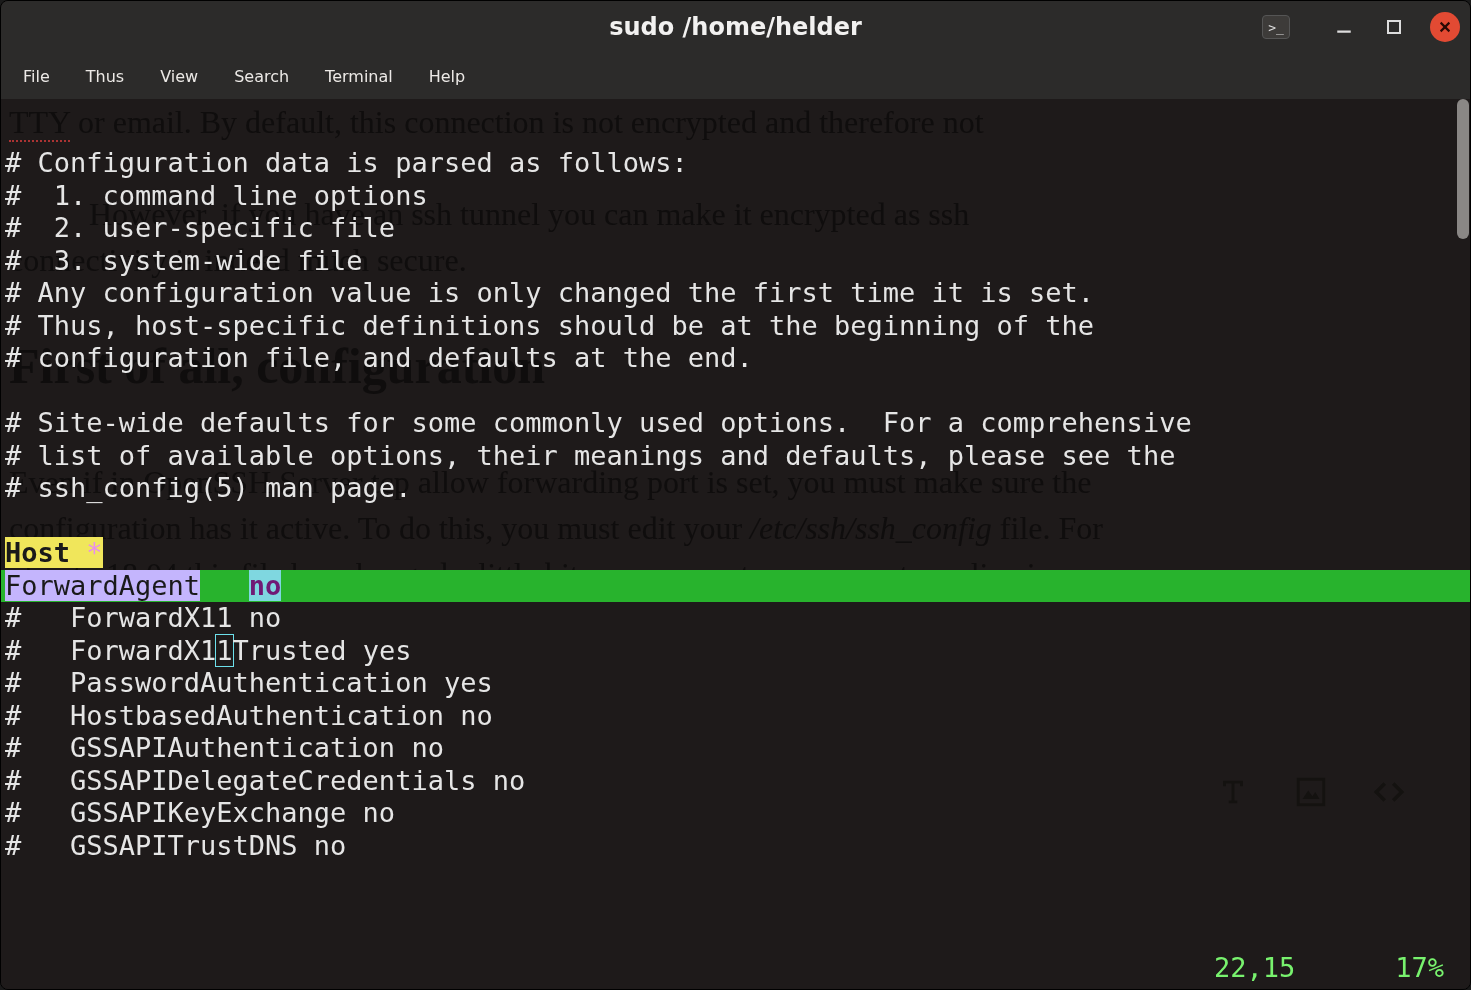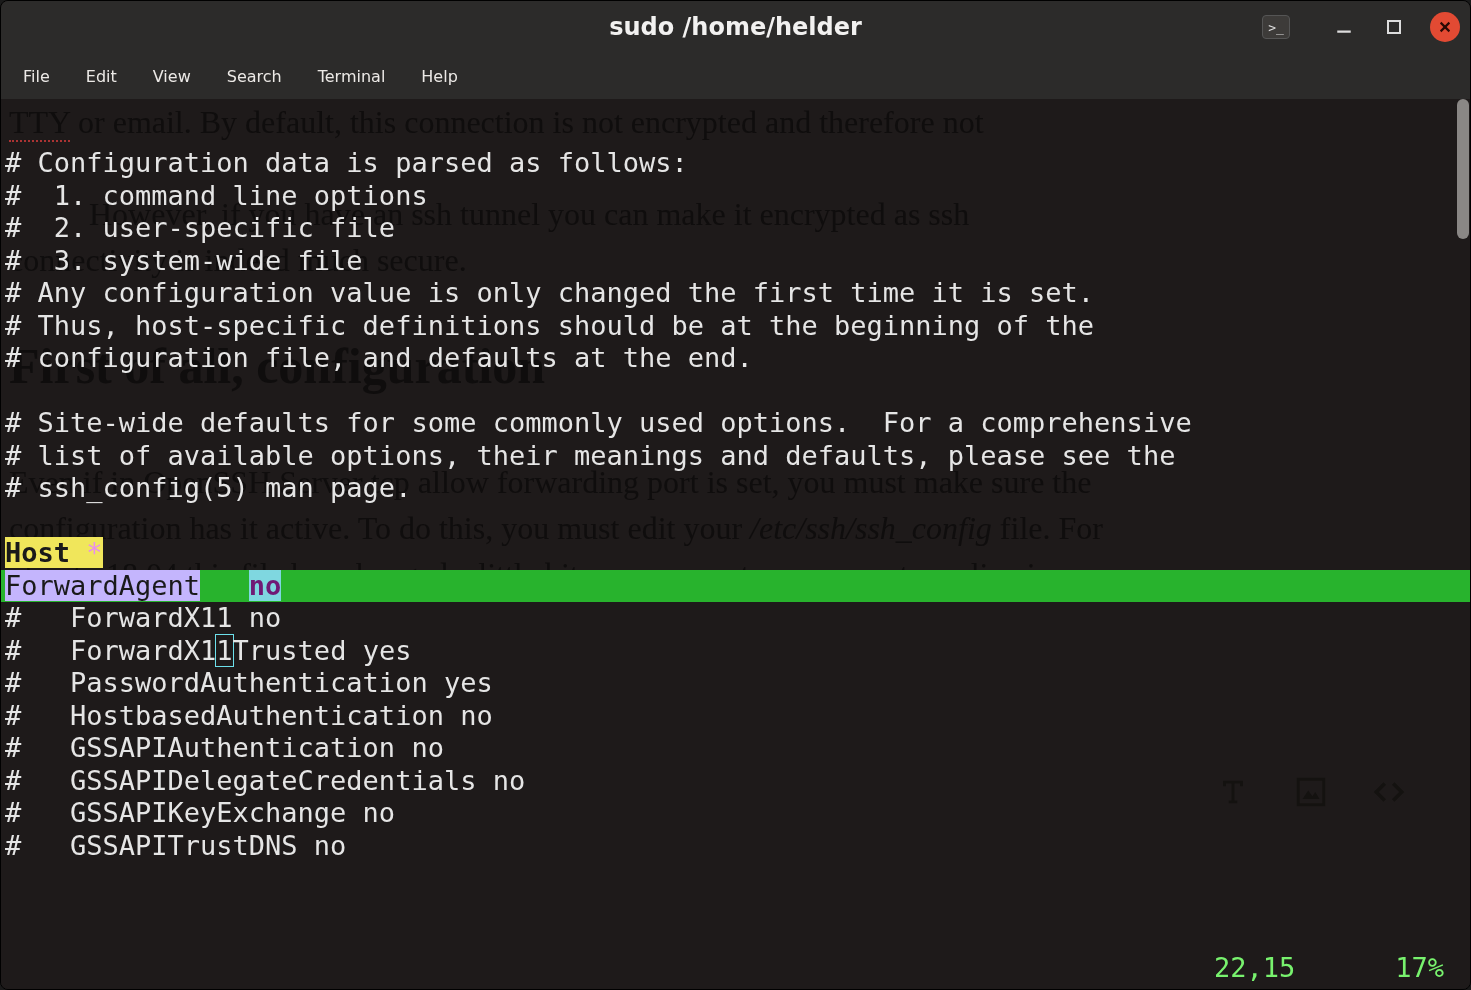--- a/index.html
+++ b/index.html
@@ -198,21 +198,21 @@
         <svg viewBox="0 0 16 16" width="14" height="14">
             <line x1="3" y1="3" x2="13" y2="13" stroke="#2a0905" stroke-width="2.5"></line>
             <line x1="13" y1="3" x2="3" y2="13" stroke="#2a0905" stroke-width="2.5"></line>
           </svg>
       </div>
     </div>
   </div>
 
   <div class="menubar" id="menubar">
       <span>File</span>
-      <span>Edit</span>
+      <span>Thus</span>
       <span>View</span>
       <span>Search</span>
       <span>Terminal</span>
       <span>Help</span>
     </div>
 
   <div class="terminal">
 
     <div class="bg-text" id="bgtext"><span class="line"><span class="red-u">TTY</span> or email. By default, this connection is not encrypted and therefore not</span><span class="line" style="height:46px"></span><span class="line">          However, if you have an ssh tunnel you can make it encrypted as ssh</span><span class="line">connectivity is indeed much secure.</span><span class="line" style="height:60px"></span><span class="line heavy">First of all, configuration</span><span class="line" style="height:70px"></span><span class="line">Even if in OpenSSH Server tcp allow forwarding port is set, you must make sure the</span><span class="line">configuration has it active. To do this, you must edit your <span class="italic">/etc/ssh/ssh_config</span> file. For</span><span class="line">ubuntu 18.04 this file has changed a little bit so, you must uncomment one line in</span></div>
 

